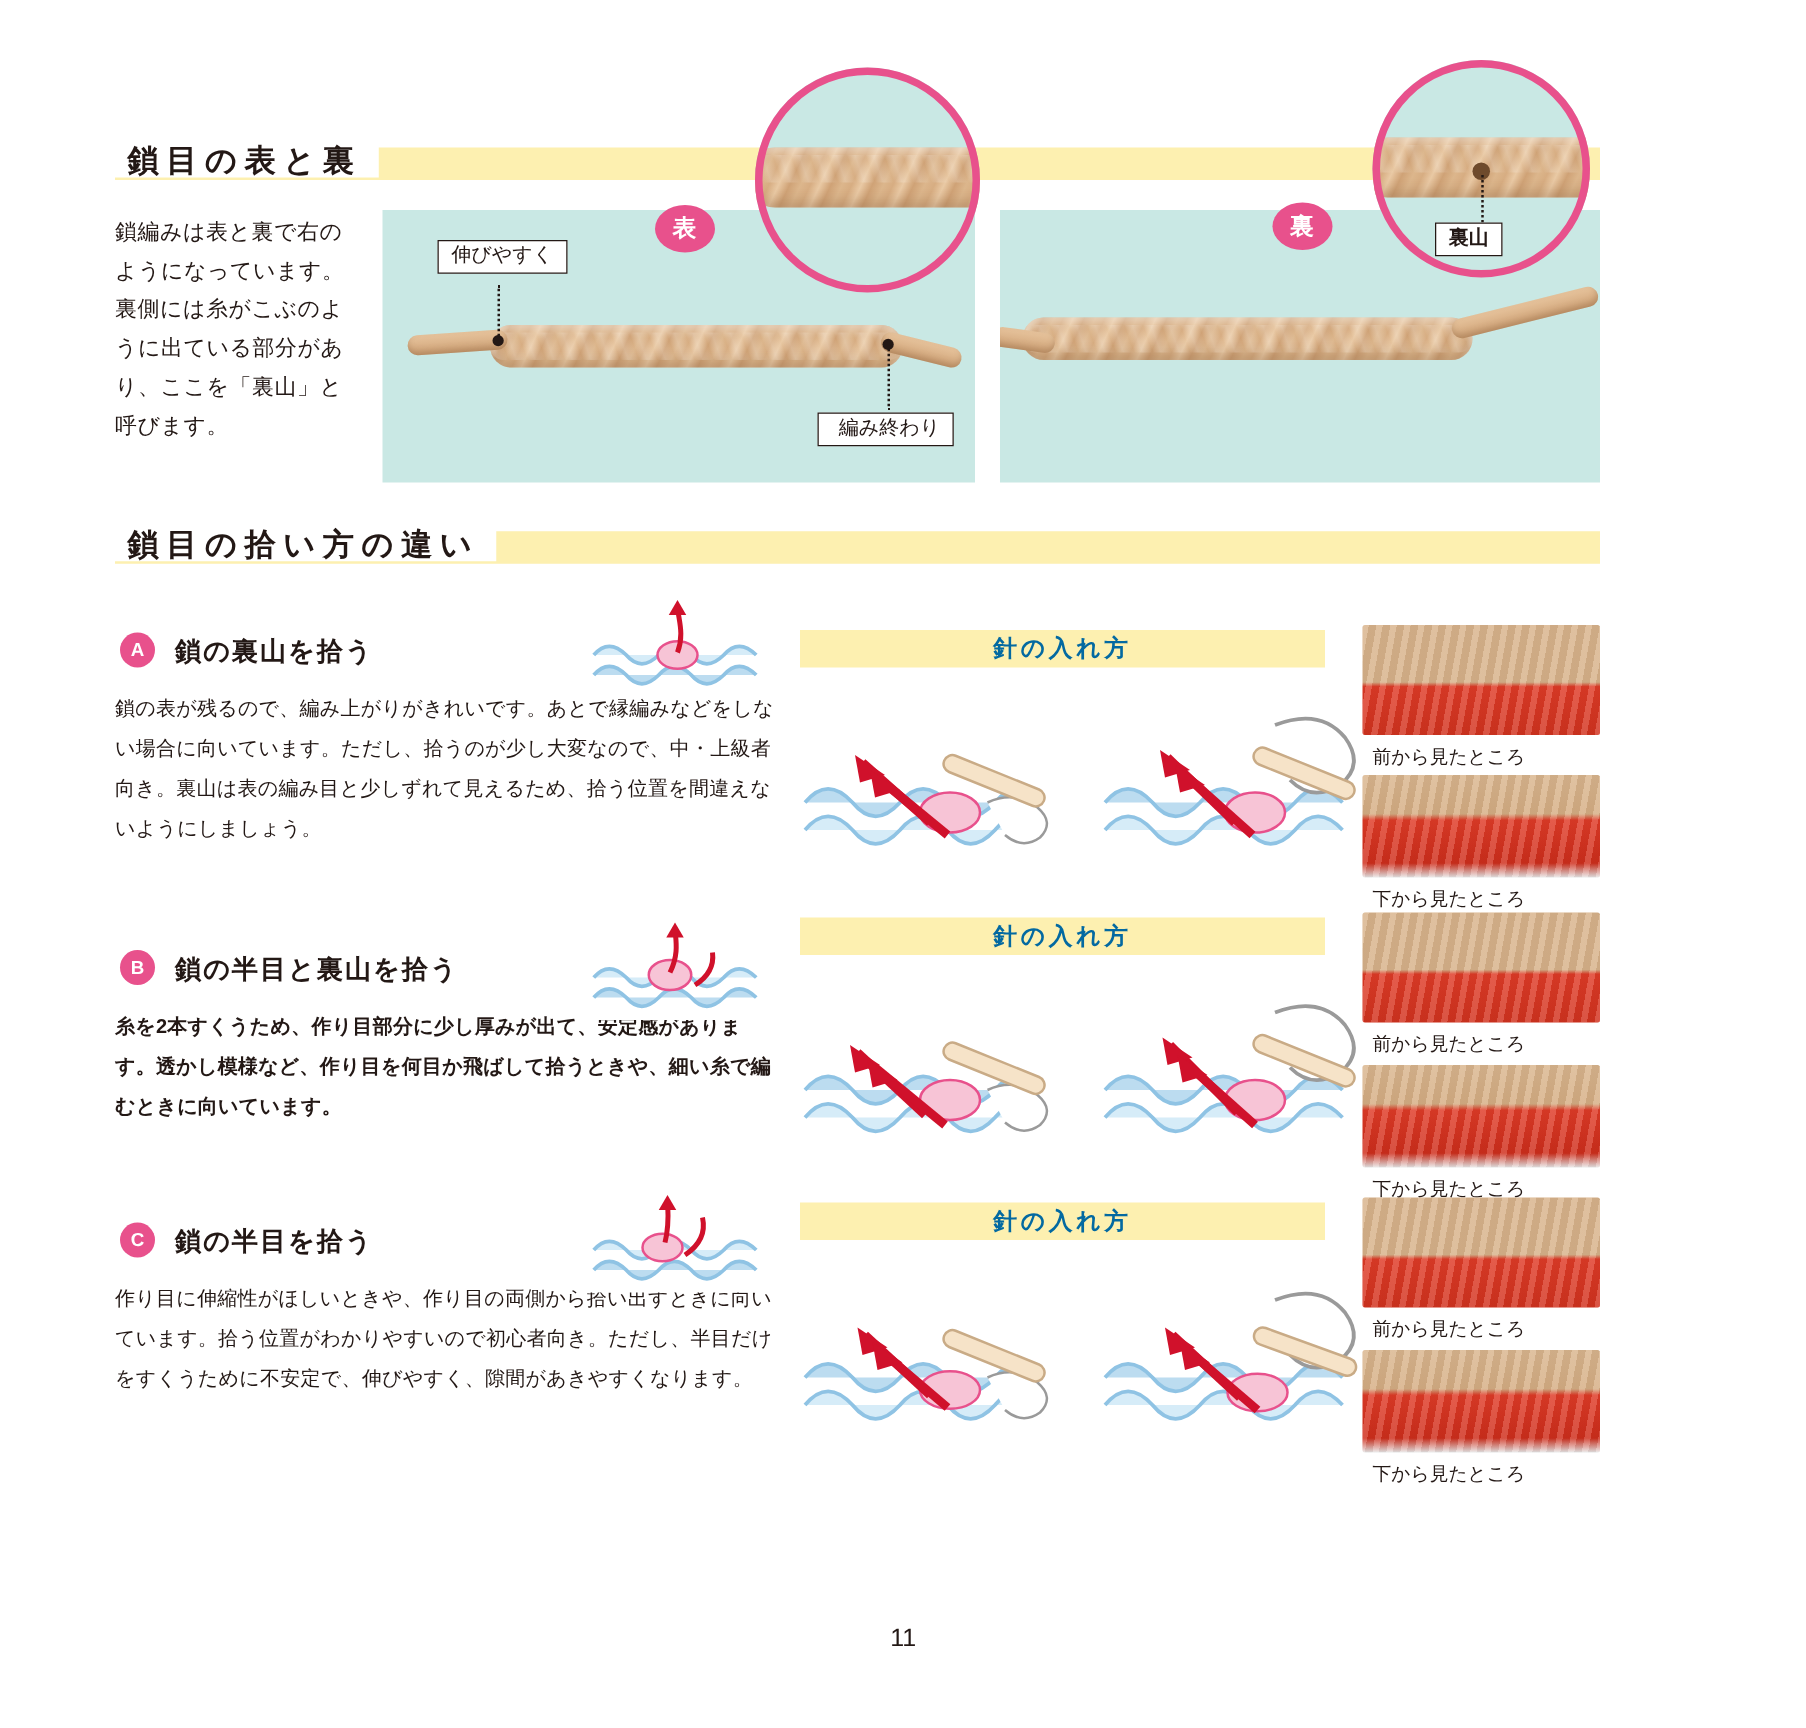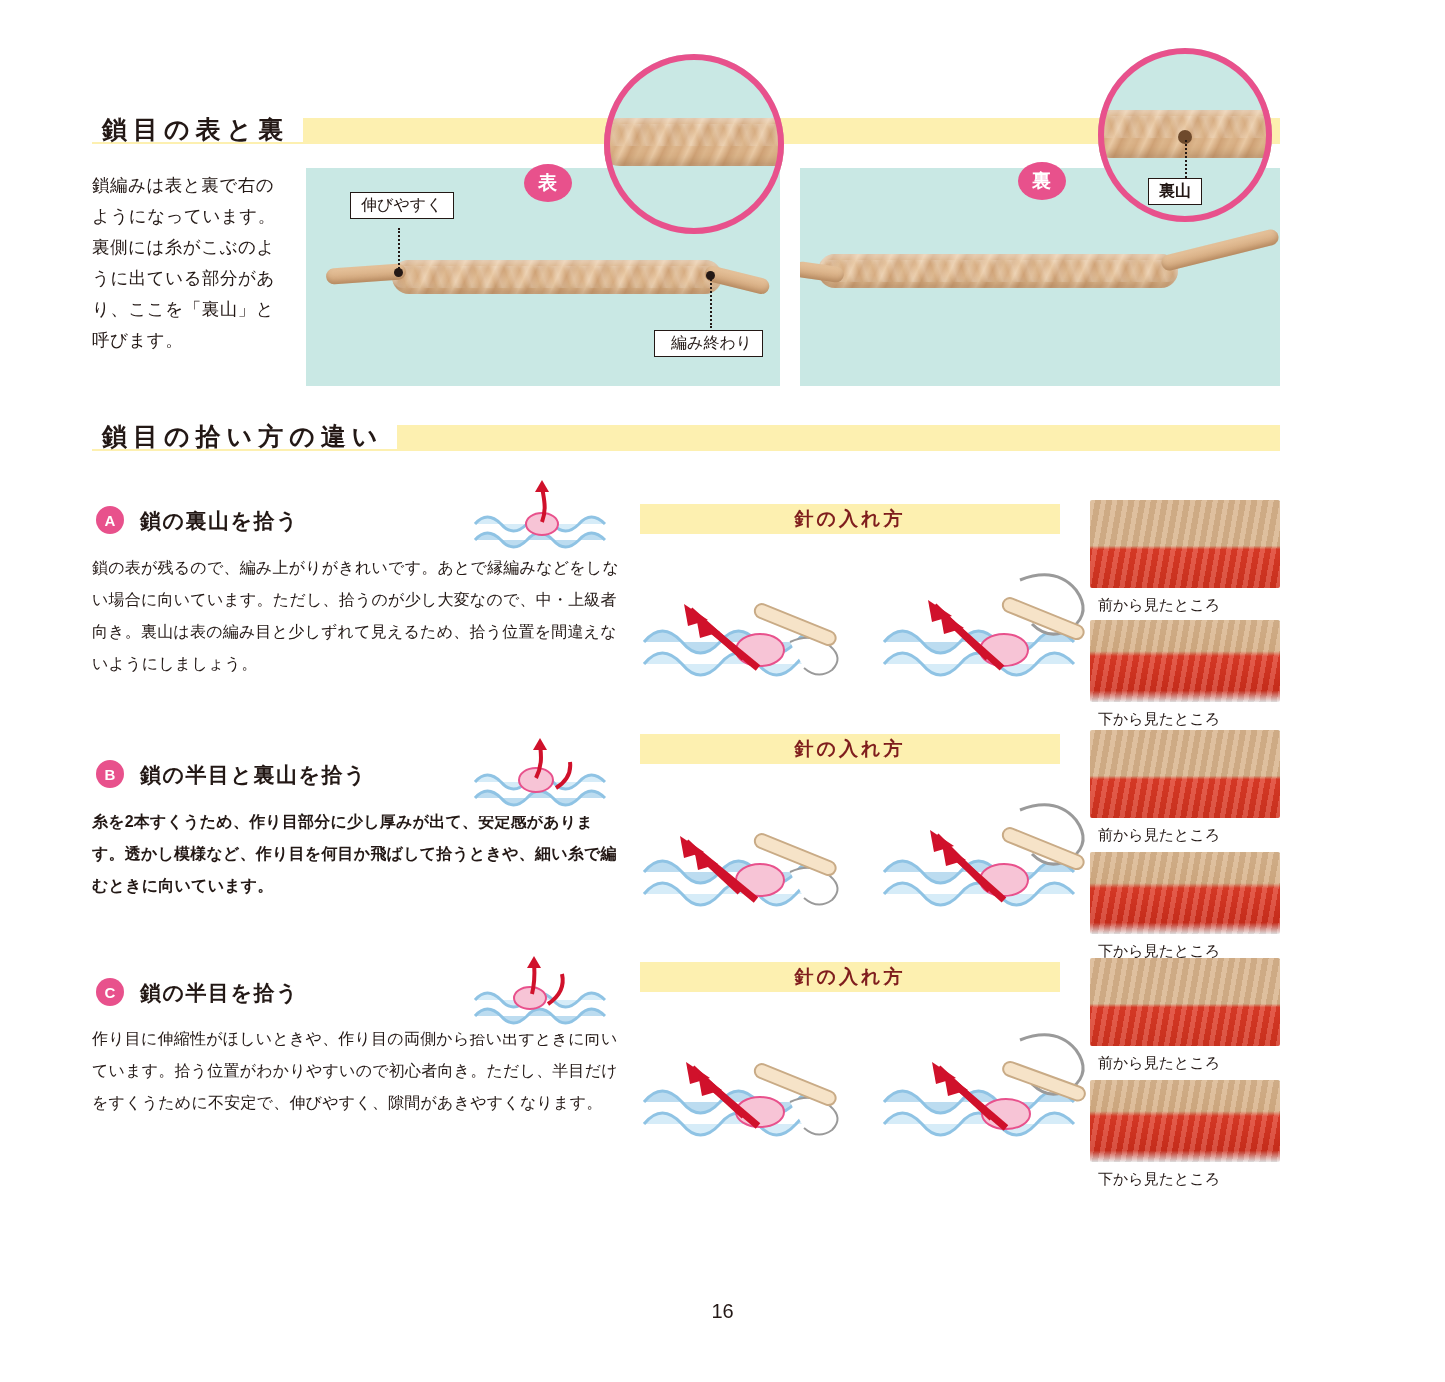--- a/index.html
+++ b/index.html
@@ -167,21 +167,21 @@
     position: absolute;
     height: 30px;
     background: #fdf0b0;
     display: flex;
     align-items: center;
     justify-content: center;
   }
   .strip span {
     font-size: 19px;
     font-weight: bold;
-    color: #7f1d1d;
+    color: #0369a1;
     letter-spacing: 3px;
     text-align: center;
   }
 
   
   .step-num {
     position: absolute;
     width: 26px; height: 26px;
     border-radius: 50%;
     background: #e8518c;
@@ -410,21 +410,21 @@
   <div class="swatch-tex"></div>
 </div>
 <div class="cap" style="left:1098px; top:826px;">前から見たところ</div>
 <div class="swatch swatch-bot" style="left:1090px; top:852px; width:190px; height:82px;">
   <div class="swatch-tex"></div>
 </div>
 <div class="cap" style="left:1098px; top:942px;">下から見たところ</div>
 
 <div class="badge" style="left:96px; top:978px;">C</div>
 <div class="row-title" style="left:140px; top:979px;">鎖の半目を拾う</div>
-<div class="row-body" style="left:92px; top:1024px;font-family:Liberation Mono, monospace;">作り目に伸縮性がほしいときや、作り目の両側から拾い出すときに向いています。拾う位置がわかりやすいので初心者向き。ただし、半目だけをすくうために不安定で、伸びやすく、隙間があきやすくなります。</div>
+<div class="row-body" style="left:92px; top:1024px;">作り目に伸縮性がほしいときや、作り目の両側から拾い出すときに向いています。拾う位置がわかりやすいので初心者向き。ただし、半目だけをすくうために不安定で、伸びやすく、隙間があきやすくなります。</div>
 
 <div class="diagram" style="left:470px; top:954px; width:150px; height:80px;">
   <svg width="150" height="80" viewBox="0 0 150 80">
     <g fill="none" stroke="#8fc3e4" stroke-width="3">
       <path d="M5 62 q12 -14 26 0 q12 14 26 0 q12 -14 26 0 q12 14 26 0 q12 -14 26 0" fill="#bcdcf0"></path>
       <path d="M5 46 q12 -14 26 0 q12 14 26 0 q12 -14 26 0 q12 14 26 0 q12 -14 26 0" fill="#d6ecf8"></path>
     </g>
     <ellipse cx="60" cy="44" rx="16" ry="11" fill="#f7c4d6" stroke="#e8518c" stroke-width="2"></ellipse>
     <path d="M78 50 q18 -12 14 -30" stroke="#d0112b" stroke-width="4" fill="none"></path>
     <path d="M62 40 C 66 24, 64 12, 64 6" stroke="#d0112b" stroke-width="4" fill="none"></path>
@@ -473,13 +473,13 @@
 
 <div class="swatch swatch-top" style="left:1090px; top:958px; width:190px; height:88px;">
   <div class="swatch-tex"></div>
 </div>
 <div class="cap" style="left:1098px; top:1054px;">前から見たところ</div>
 <div class="swatch swatch-bot" style="left:1090px; top:1080px; width:190px; height:82px;">
   <div class="swatch-tex"></div>
 </div>
 <div class="cap" style="left:1098px; top:1170px;">下から見たところ</div>
 
-<div class="page-num" style="top:1300px;">16</div>
+<div class="page-num" style="top:1300px;">11</div>
 
 </body></html>

